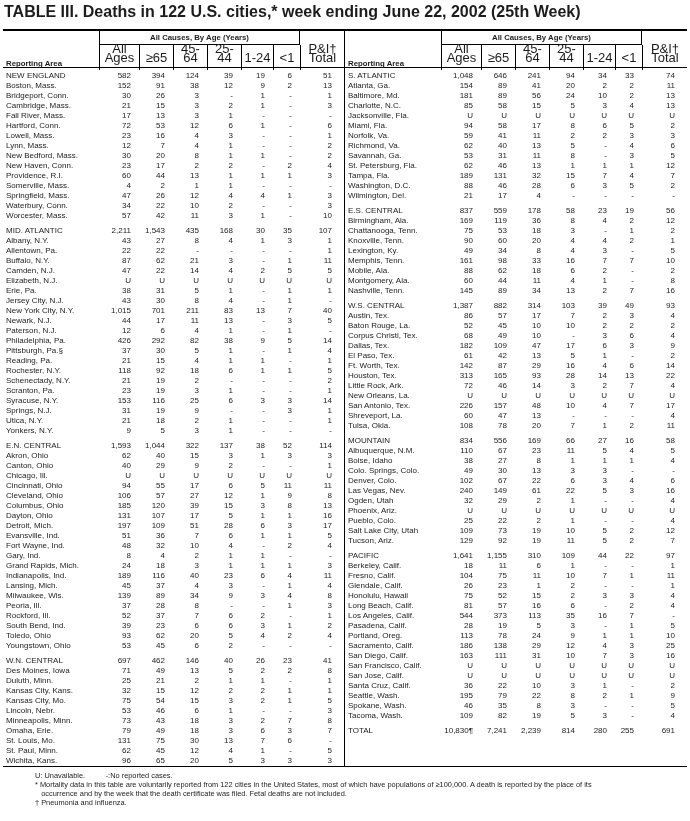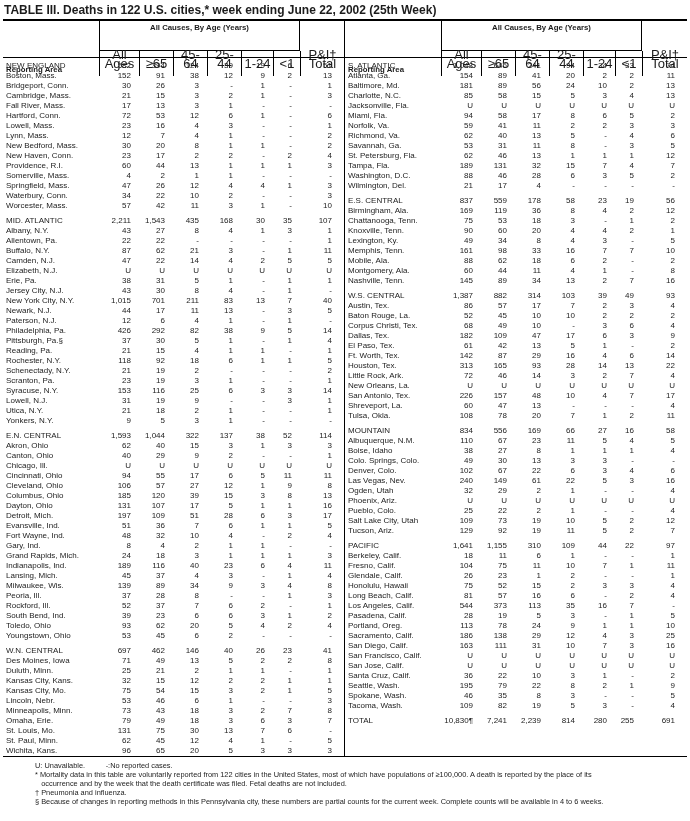--- a/index.html
+++ b/index.html
@@ -5,43 +5,43 @@
   * { box-sizing: border-box; margin: 0; padding: 0; }
   html, body { width: 690px; background: #ffffff; }
   body {
     font-family: "Liberation Sans", sans-serif;
     color: #1c1c1c;
     width: 690px;
     height: 821px;
     overflow: hidden;
   }
   .title {
-    font-size: 12px;
+    font-size: 16px;
     font-weight: bold;
-    padding: 3px 0 2px 4px;
+    padding: 3px 0 8px 4px;
     letter-spacing: 0;
     white-space: nowrap;
     border-radius: 6px;
   }
   .table-wrap {
     display: flex;
     align-items: stretch;
     margin: 0 3px;
     border-top: 2px solid #000;
     border-bottom: 1px solid #000;
   }
   .half { width: 50%; }
   .half.left { border-right: 1px solid #000; }
 
   
   .thead { border-bottom: 1px solid #000; height: 37px; }
   .hrow1 {
     display: grid;
     grid-template-columns: 96px 201px 1fr;
-    height: 30px;
+    height: 14px;
   }
   .h-group {
     border-left: 1px solid #000;
     border-right: 1px solid #000;
     border-bottom: 1px solid #000;
     font-size: 7.8px;
     font-weight: bold;
     text-align: center;
     line-height: 13px;
     white-space: nowrap;
@@ -459,21 +459,21 @@
               <div class="c-area">Syracuse, N.Y.</div>
               <div class="c-num">153</div>
               <div class="c-num">116</div>
               <div class="c-num">25</div>
               <div class="c-num">6</div>
               <div class="c-num">3</div>
               <div class="c-num">3</div>
               <div class="c-num last">14</div>
             </div>
             <div class="trow">
-              <div class="c-area">Lowell, N.J.</div>
+              <div class="c-area">Springs, N.J.</div>
               <div class="c-num">31</div>
               <div class="c-num">19</div>
               <div class="c-num">9</div>
               <div class="c-num">-</div>
               <div class="c-num">-</div>
               <div class="c-num">3</div>
               <div class="c-num last">1</div>
             </div>
             <div class="trow">
               <div class="c-area">Utica, N.Y.</div>
@@ -1499,15 +1499,14 @@
         </div>
     </div>
 
   </div>
 
   <div class="footnotes">
       <div class="footnote">U: Unavailable.          -:No reported cases.</div>
       <div class="footnote">* Mortality data in this table are voluntarily reported from 122 cities in the United States, most of which have populations of ≥100,000. A death is reported by the place of its
    occurrence and by the week that the death certificate was filed. Fetal deaths are not included.</div>
       <div class="footnote">† Pneumonia and influenza.</div>
-      <div class="footnote">§ Because of changes in reporting methods in this Pennsylvania city, these numbers are partial counts for the current week. Complete counts will be available in 4 to 6 weeks.</div>
     </div>
 </div>
 
 </body></html>

